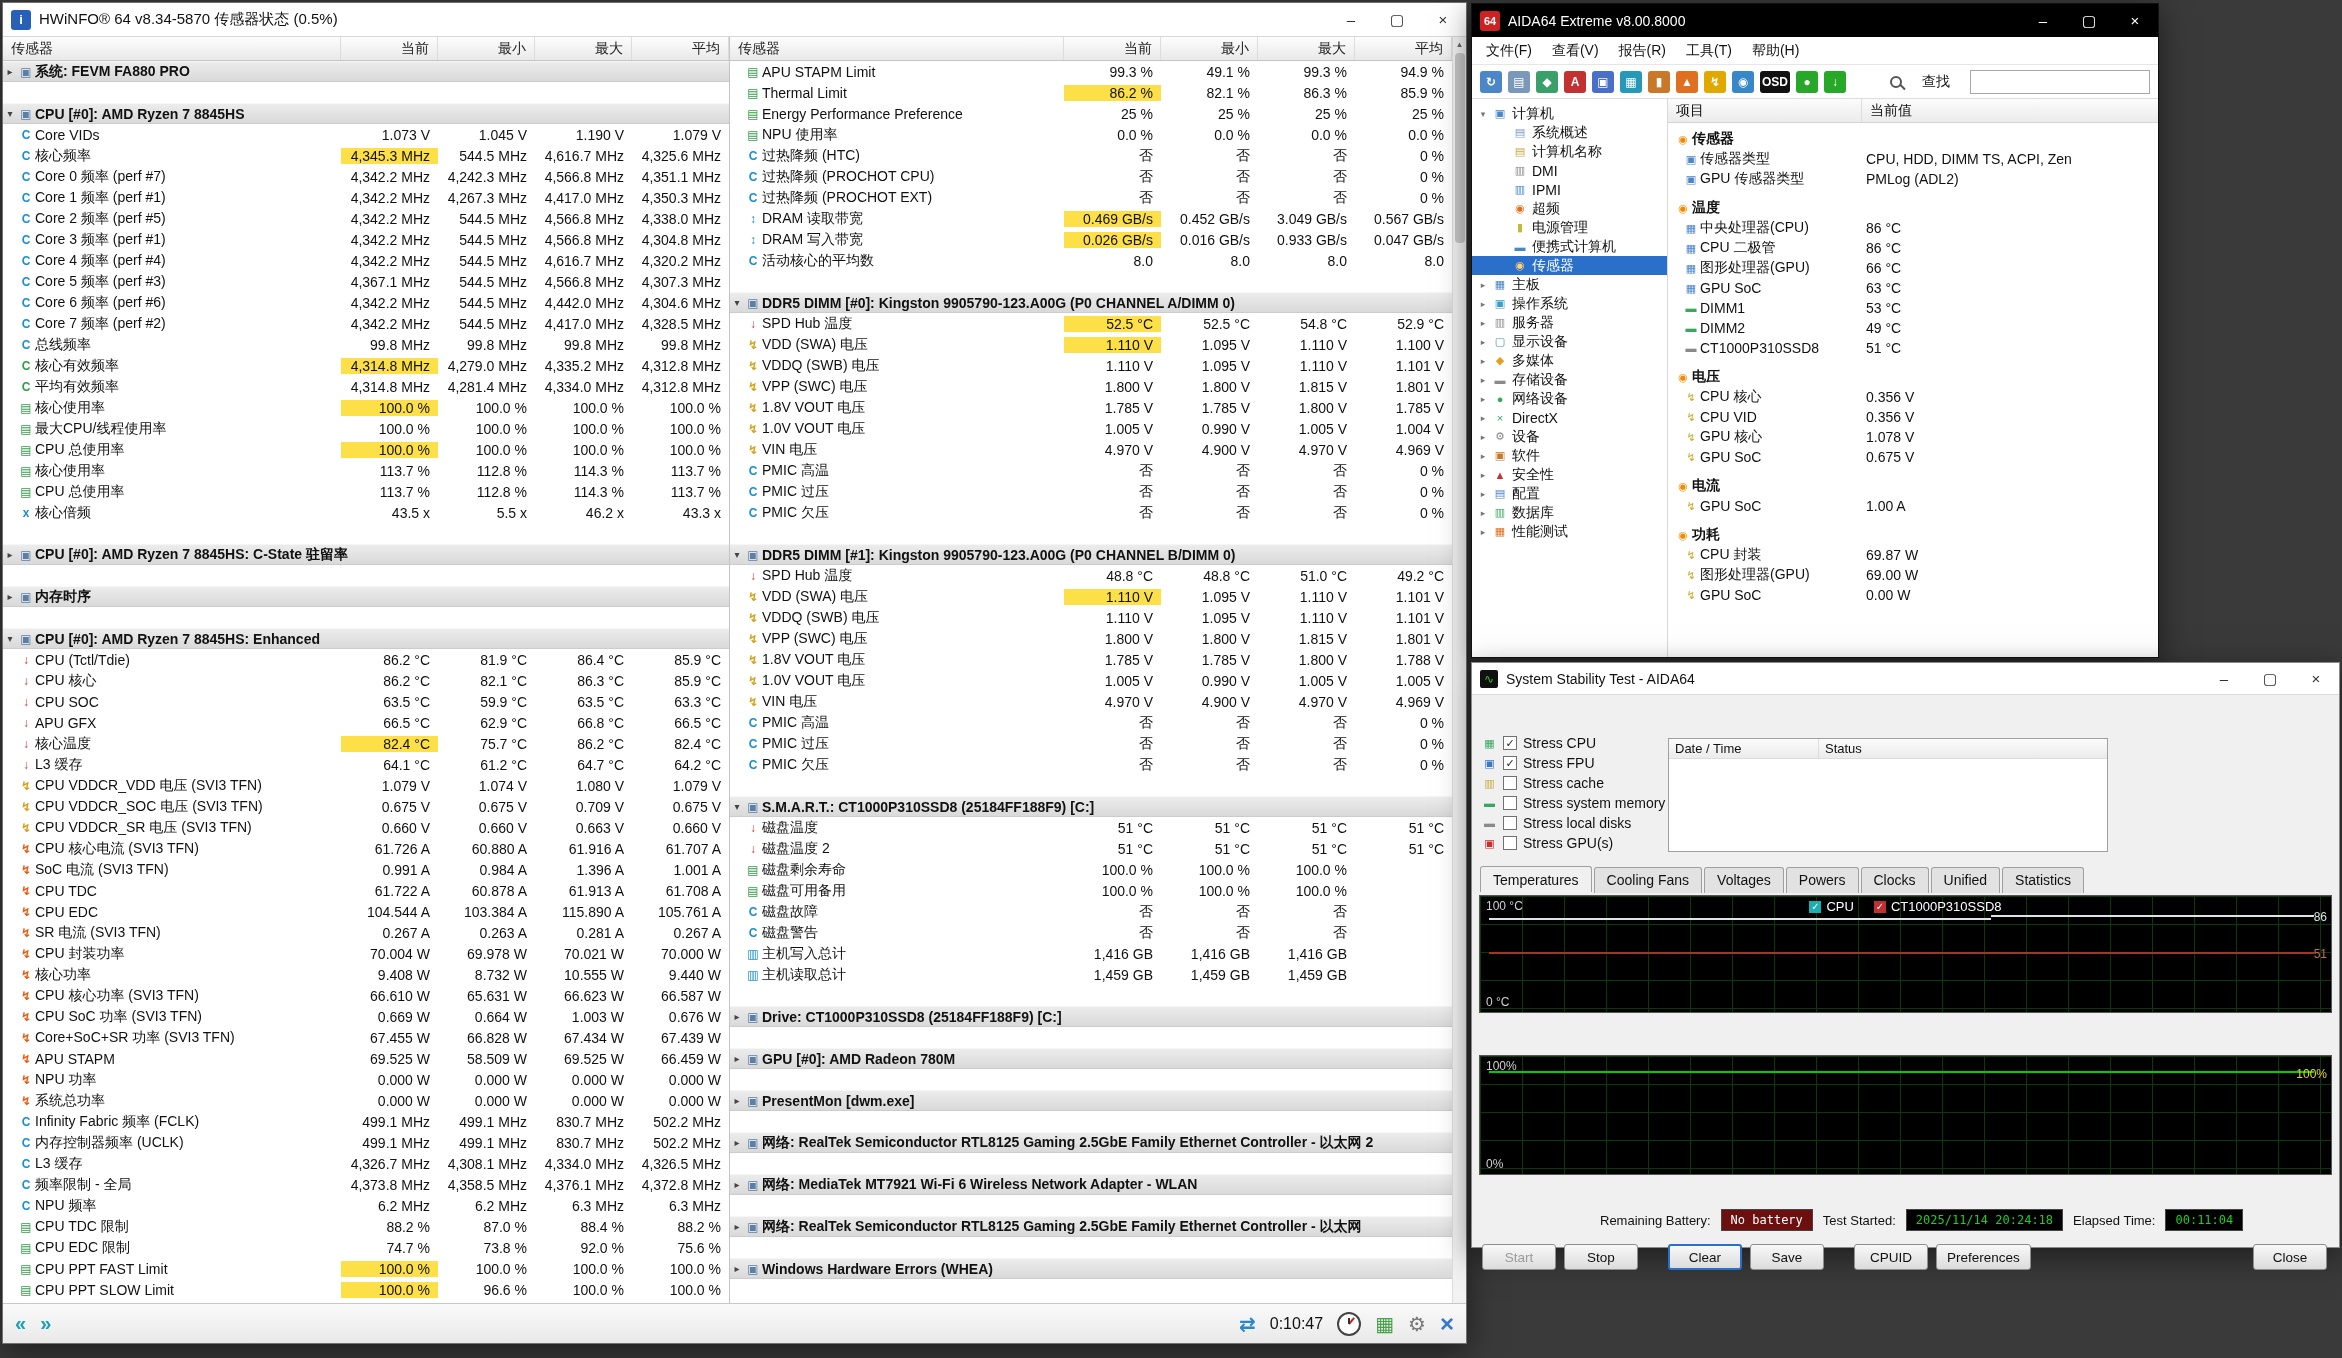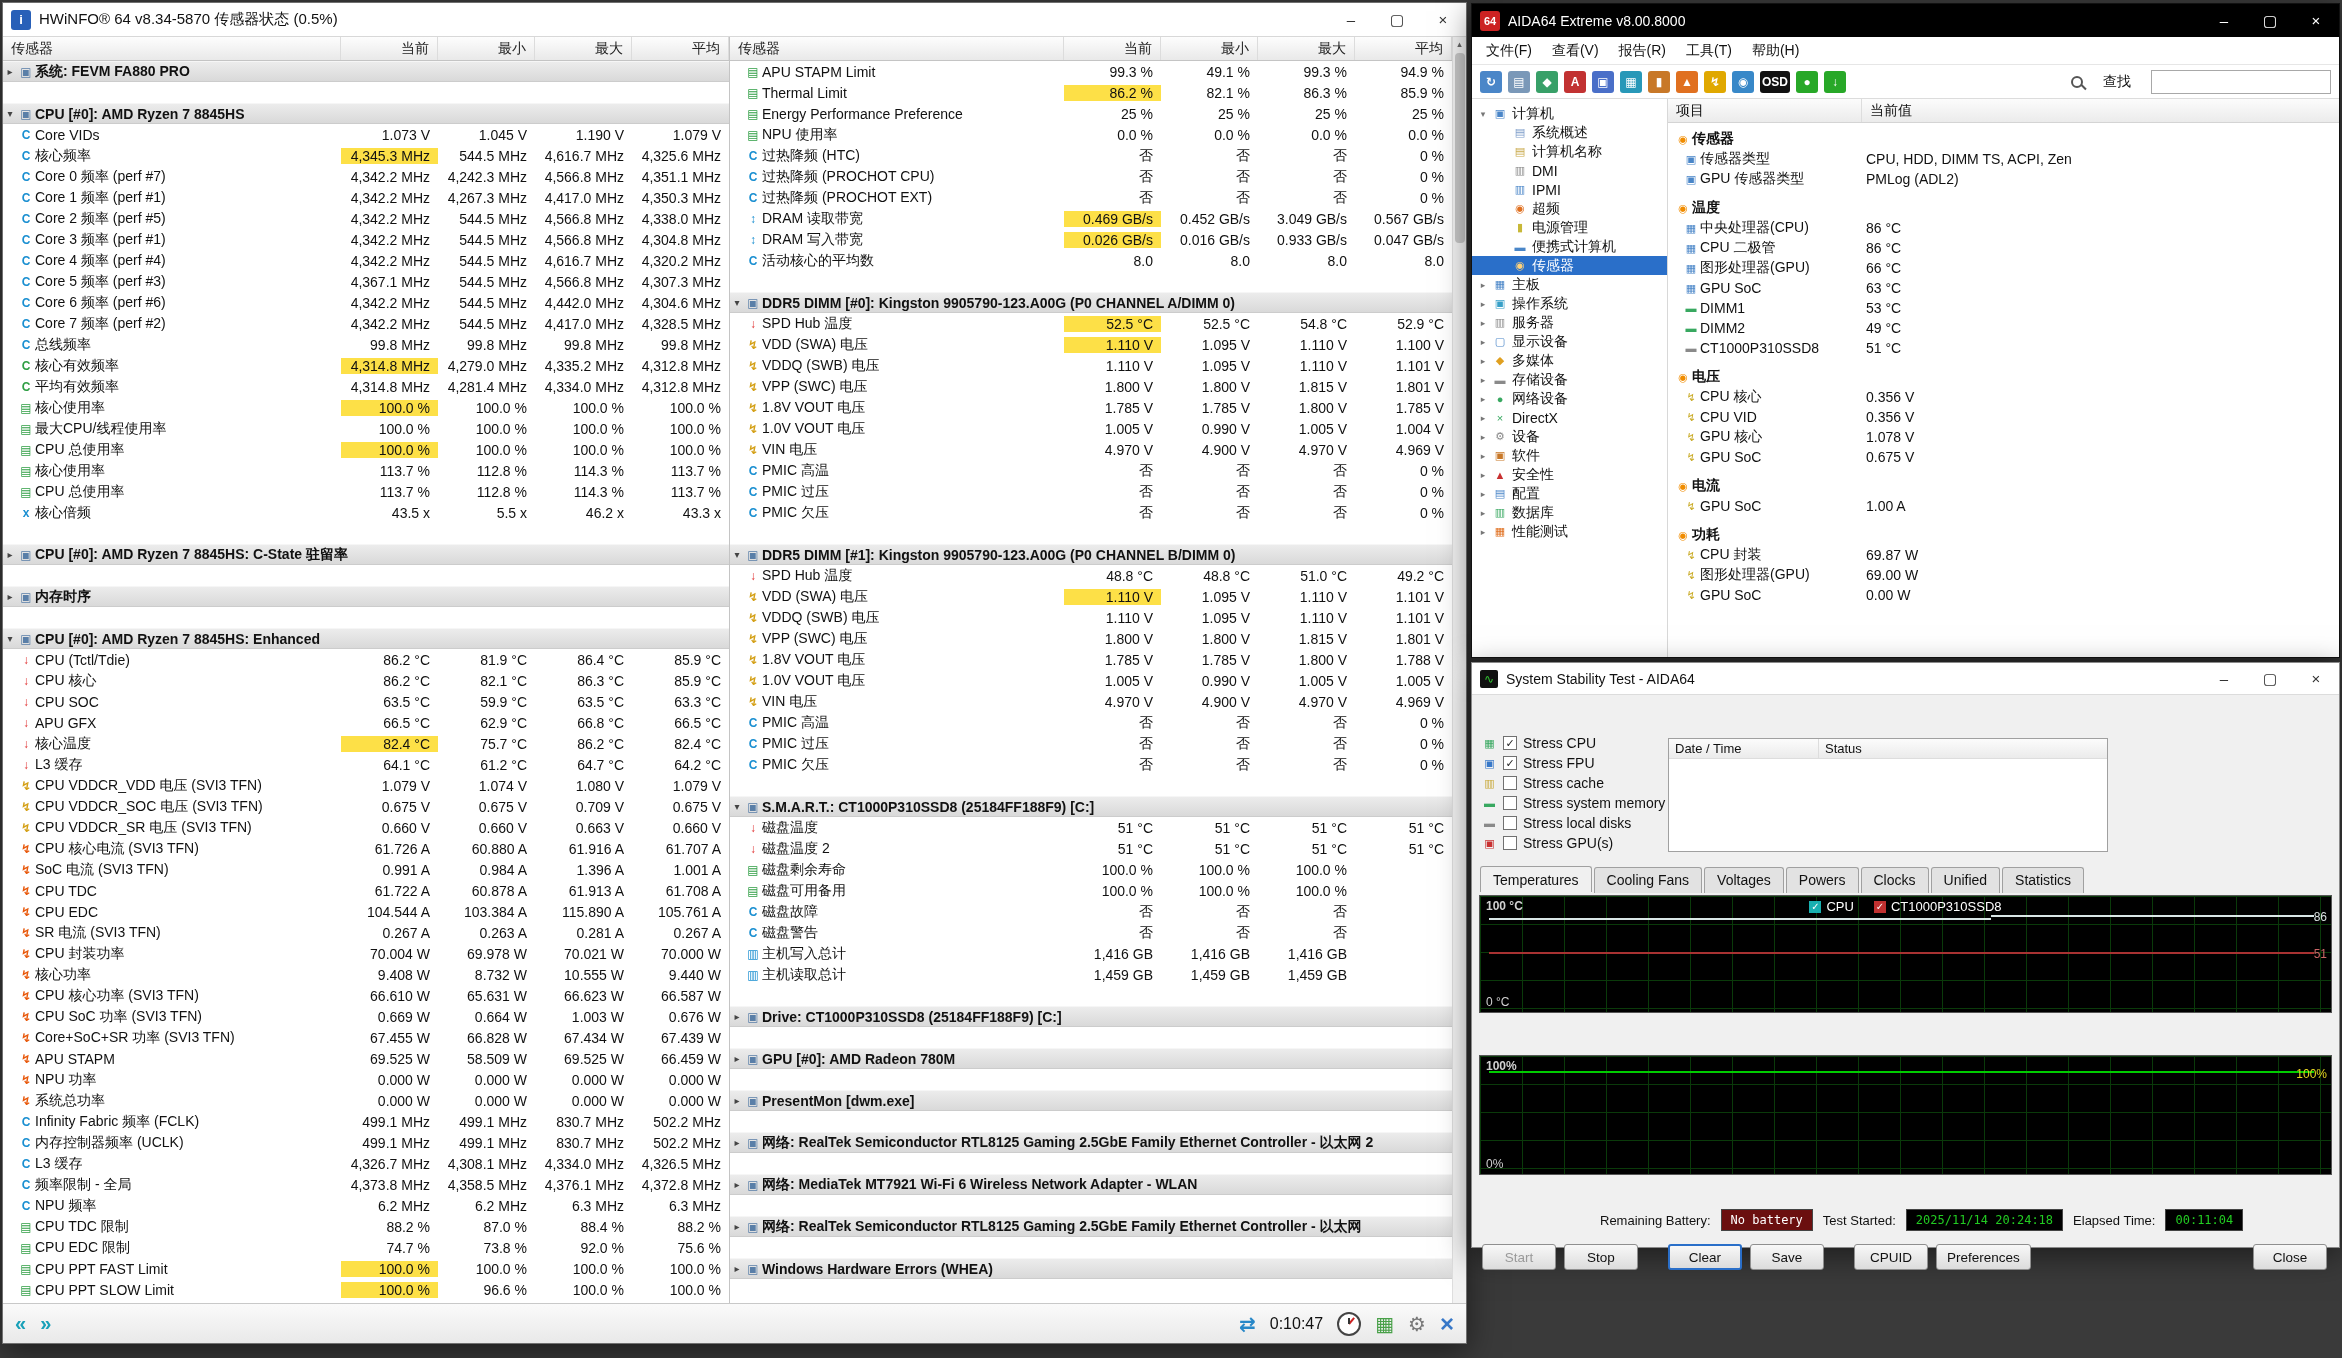--- a/index.html
+++ b/index.html
@@ -36,21 +36,21 @@
   .hw-scroll .thumb { width:10px; height:190px; background:#c6c6c6; border-radius:4px; margin-top:2px; }
   .hw-statusbar { height:40px; border-top:1px solid #c8c8c8; background:linear-gradient(#fafafa,#e9e9e9); display:flex; align-items:center; gap:14px; padding:0 12px; flex:none; }
   .sb-ic { font-size:20px; font-weight:bold; }
   .sb-right { margin-left:auto; display:flex; align-items:center; gap:14px; }
   .sb-time { font-size:16px; color:#111; }
   .clock-face { width:24px; height:24px; border:2px solid #444; border-radius:50%; background:#fff; position:relative; }
   .clock-face i { position:absolute; left:50%; top:50%; background:#c22; width:2px; height:8px; transform:translate(-50%,-100%) rotate(40deg); transform-origin:bottom; }
   .clock-face b { position:absolute; left:50%; top:50%; background:#333; width:2px; height:6px; transform:translate(-50%,-100%); transform-origin:bottom; }
 
   
-  #aida { left:1471px; top:3px; width:869px; height:655px; border:1px solid #111; display:flex; flex-direction:column; }
+  #aida { left:1471px; top:3px; width:688px; height:655px; border:1px solid #111; display:flex; flex-direction:column; }
   .aida-titlebar { height:33px; background:#000; color:#fff; display:flex; align-items:center; gap:8px; padding-left:8px; flex:none; }
   .aida-icon { width:20px; height:20px; background:#cc2222; color:#fff; font-weight:bold; font-size:11px; display:flex; align-items:center; justify-content:center; border-radius:3px; }
   .aida-title { font-size:14px; }
   .aida-menubar { height:28px; display:flex; align-items:center; padding:0 4px; background:#fff; border-bottom:1px solid #e6e6e6; flex:none; }
   .aida-menuitem { padding:4px 10px; font-size:14px; }
   .aida-toolbar { height:34px; display:flex; align-items:center; gap:6px; padding:0 8px; background:#fff; border-bottom:1px solid #dcdcdc; flex:none; }
   .tb-icon { min-width:22px; height:22px; border-radius:3px; display:flex; align-items:center; justify-content:center; font-size:12px; font-weight:bold; color:#fff; padding:0 2px; }
   .aida-search { margin-left:auto; display:flex; align-items:center; gap:20px; }
   .mag { width:12px; height:12px; border:2px solid #555; border-radius:50%; position:relative; }
   .mag::after { content:""; position:absolute; width:7px; height:2px; background:#555; transform:rotate(45deg); right:-6px; bottom:-2px; }
@@ -94,21 +94,21 @@
   .sst-tab.active { background:#f0f0f0; font-weight:normal; position:relative; top:-1px; padding-top:5px; }
   .graph { position:absolute; left:7px; width:853px; background:#000; border:1px solid #555; overflow:hidden; }
   #temp-graph { top:200px; height:118px; }
   #usage-graph { top:360px; height:120px; }
   .graph-grid { position:absolute; inset:0;
     background-image: repeating-linear-gradient(to right, #0a3a0a 0 1px, transparent 1px 42px),
                       repeating-linear-gradient(to bottom, #0a3a0a 0 1px, transparent 1px 28px); }
   .graph-legend { position:absolute; top:3px; left:0; right:0; display:flex; justify-content:center; gap:20px; z-index:2; }
   .legend-item { display:flex; align-items:center; gap:5px; color:#fff; font-size:13px; }
   .legend-check { width:12px; height:12px; display:flex; align-items:center; justify-content:center; font-size:10px; color:#fff; }
-  .gy-top { position:absolute; left:6px; top:3px; color:#d0d0d0; font-size:12px; z-index:2;font-weight:bold; }
+  .gy-top { position:absolute; left:6px; top:3px; color:#d0d0d0; font-size:12px; z-index:2; }
   .gy-bottom { position:absolute; left:6px; bottom:3px; color:#d0d0d0; font-size:12px; z-index:2; }
   .gtitle { position:absolute; top:3px; left:0; width:100%; text-align:center; color:#e8e8e8; font-size:13px; font-weight:bold; z-index:2; }
   .series-wrap { position:absolute; inset:0; }
   .gline { position:absolute; height:2px; }
   .gval { position:absolute; right:4px; font-size:12px; z-index:2; }
   .sst-info { position:absolute; left:128px; top:514px; height:22px; display:flex; align-items:center; gap:10px; font-size:13px; }
   .info-box { background:#000; color:#22cc22; font-family:"DejaVu Sans Mono",monospace; font-size:12px; padding:3px 9px; border:1px solid #444; }
   .info-box.batt { background:#6b0f0f; color:#fff; }
   .sst-buttons { position:absolute; left:10px; right:12px; top:549px; display:flex; gap:8px; }
   .btn { min-width:74px; height:26px; padding:0 10px; display:flex; align-items:center; justify-content:center; font-size:13.5px; background:linear-gradient(#f8f8f8,#dcdcdc); border:1px solid #8f8f8f; border-radius:3px; }

